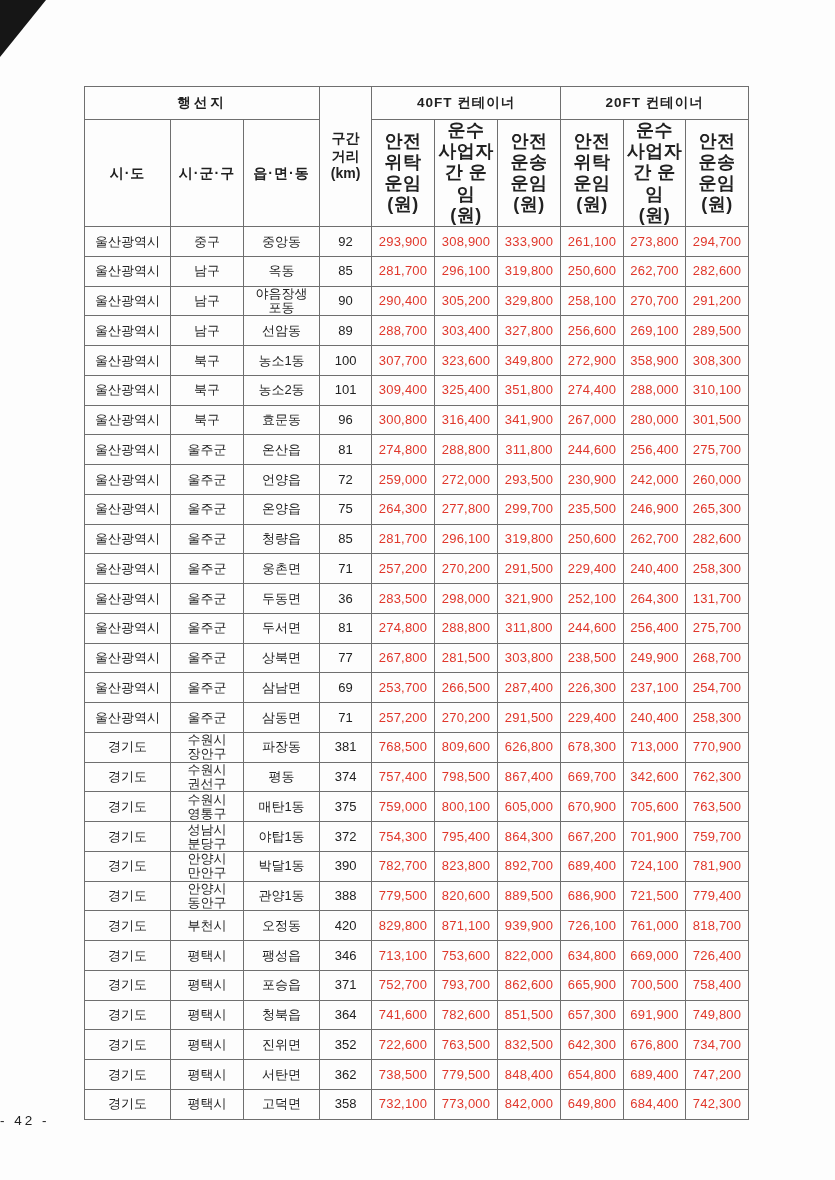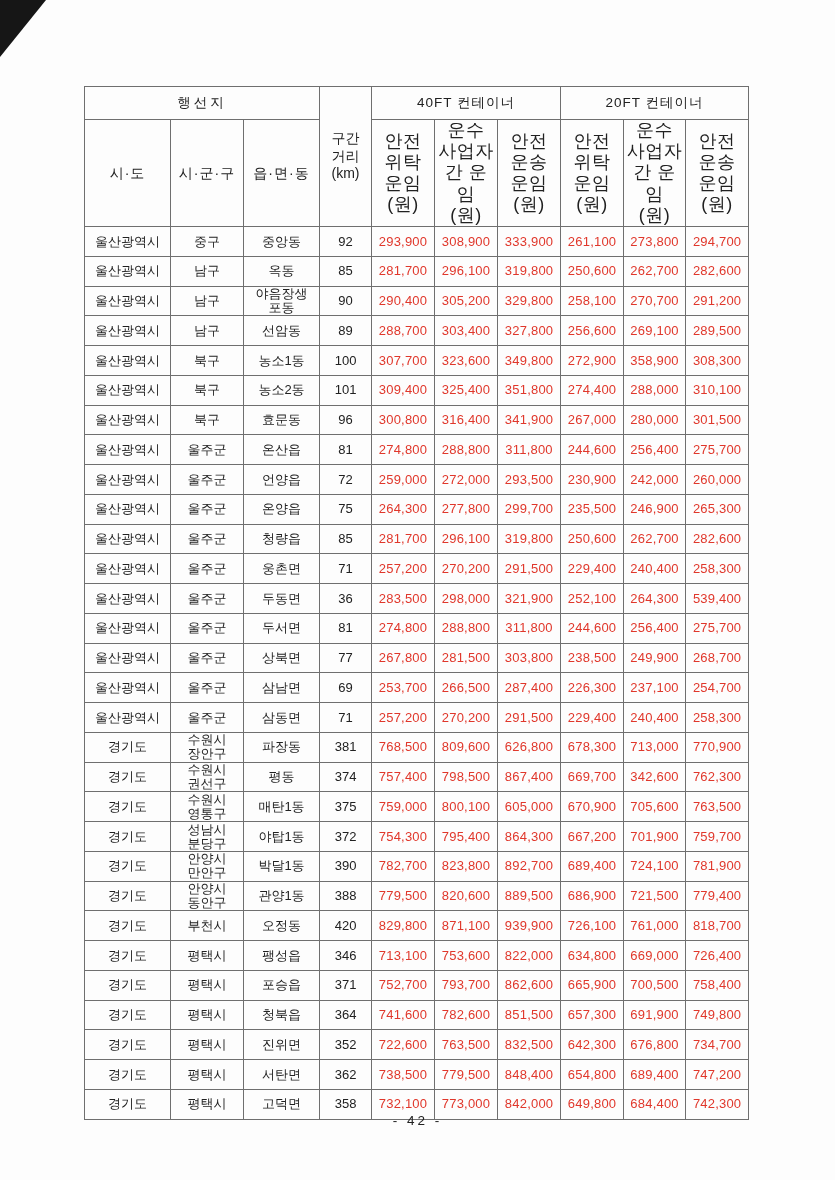--- a/index.html
+++ b/index.html
@@ -33,21 +33,21 @@
   }
   th,td{
     border:1px solid var(--border);
     text-align:center;
     vertical-align:middle;
     padding:0 2px;
     white-space:pre-line;
     overflow:hidden;
   }
   thead th{
-    font-weight:normal;
+    font-weight:bold;
     font-size:13.5px;
     line-height:1.2;
     color:var(--ink);
   }
   tr.hrow1{height:33px;}
   tr.hrow2{height:73px;}
   .group-th{letter-spacing:3px;}
   .ft-th{letter-spacing:1px;}
   .sub-th{letter-spacing:1px;font-size:14px;}
   .dist-th{font-size:14px;line-height:1.25;letter-spacing:0;}
@@ -58,21 +58,21 @@
     line-height:1.08;
     color:var(--ink);
   }
   tbody td.fare{
     color:var(--fare-red);
     letter-spacing:0.2px;
   }
   .page-footer{
     position:absolute;
     top:1113px;left:0;width:100%;
-    text-align:center;
+    text-align:left;
     font-size:13.5px;
     letter-spacing:3px;
     color:var(--ink);
   }
 </style>
 </head>
 <body>
 
 <div class="corner-fold"></div>
 
@@ -279,21 +279,21 @@
         <tr>
           <td>울산광역시</td>
           <td>울주군</td>
           <td>두동면</td>
           <td>36</td>
           <td class="fare">283,500</td>
           <td class="fare">298,000</td>
           <td class="fare">321,900</td>
           <td class="fare">252,100</td>
           <td class="fare">264,300</td>
-          <td class="fare">539,400</td>
+          <td class="fare">131,700</td>
         </tr>
         <tr>
           <td>울산광역시</td>
           <td>울주군</td>
           <td>두서면</td>
           <td>81</td>
           <td class="fare">274,800</td>
           <td class="fare">288,800</td>
           <td class="fare">311,800</td>
           <td class="fare">244,600</td>

